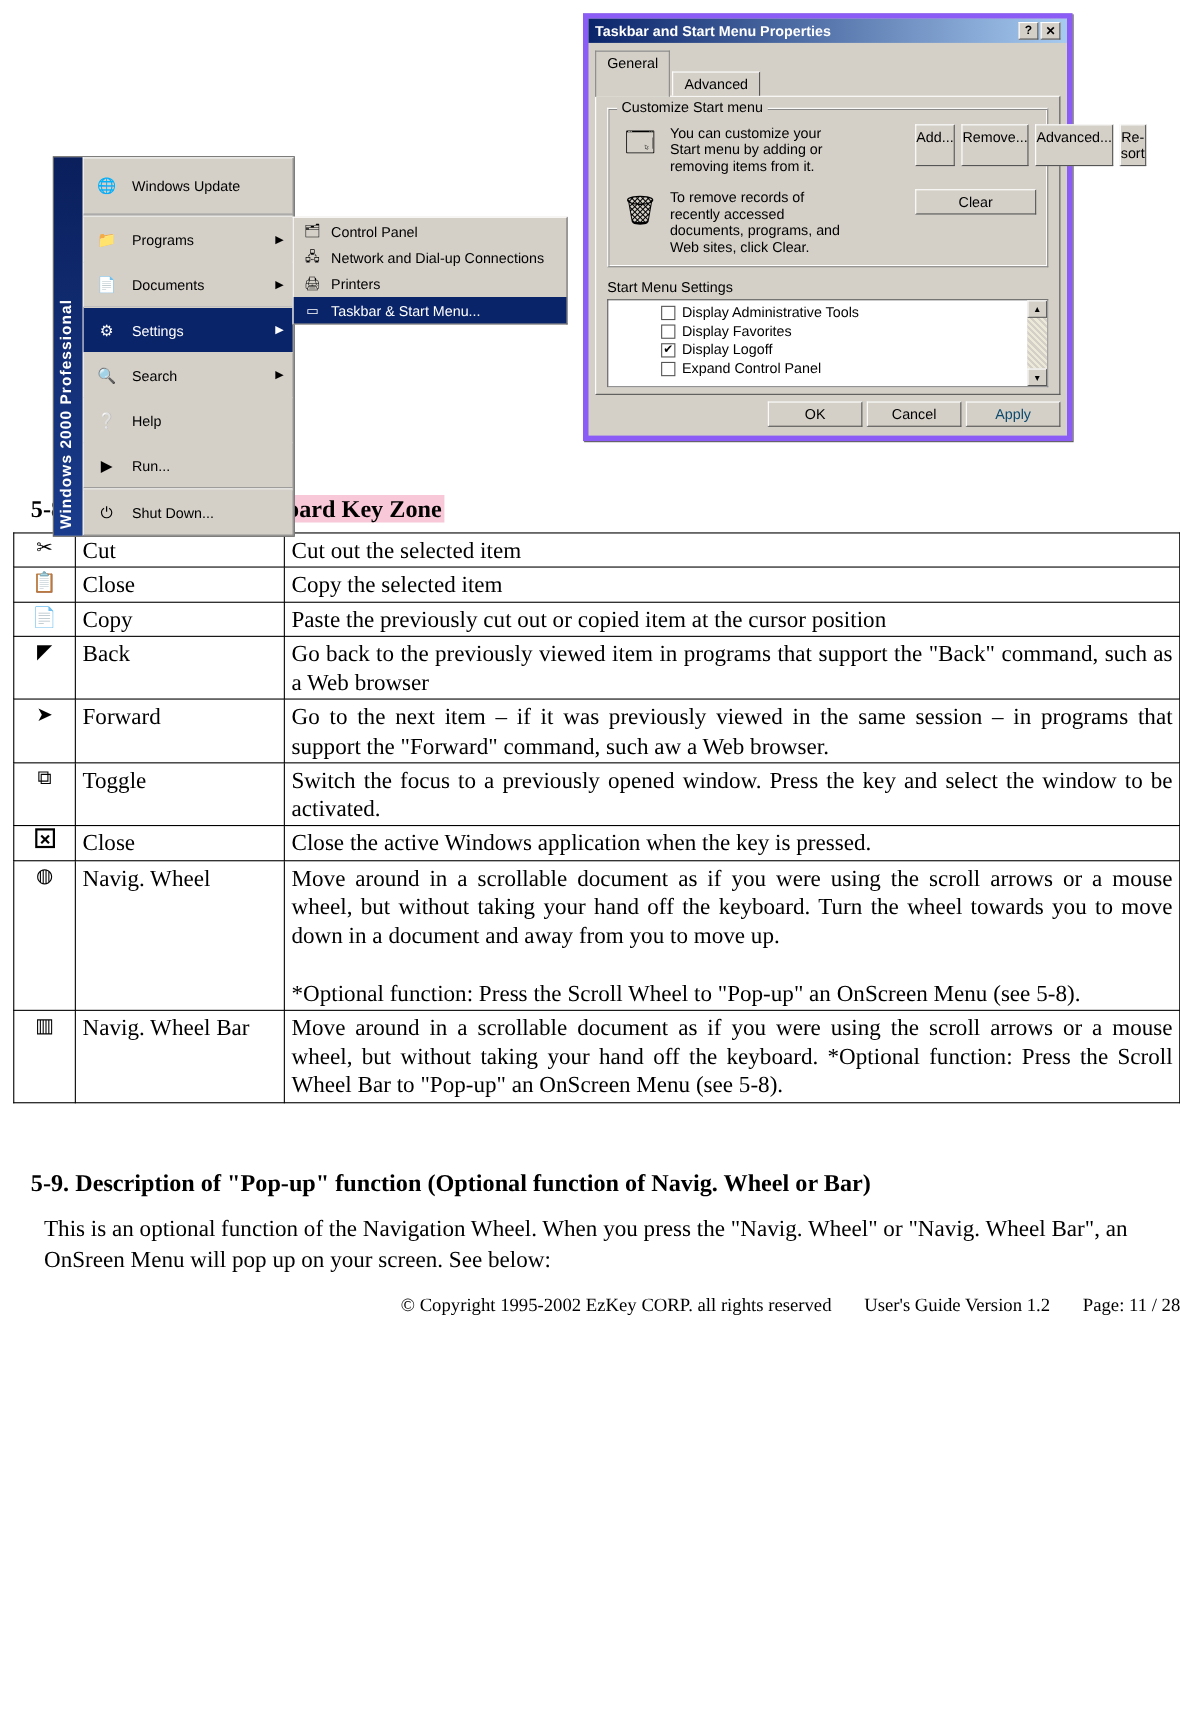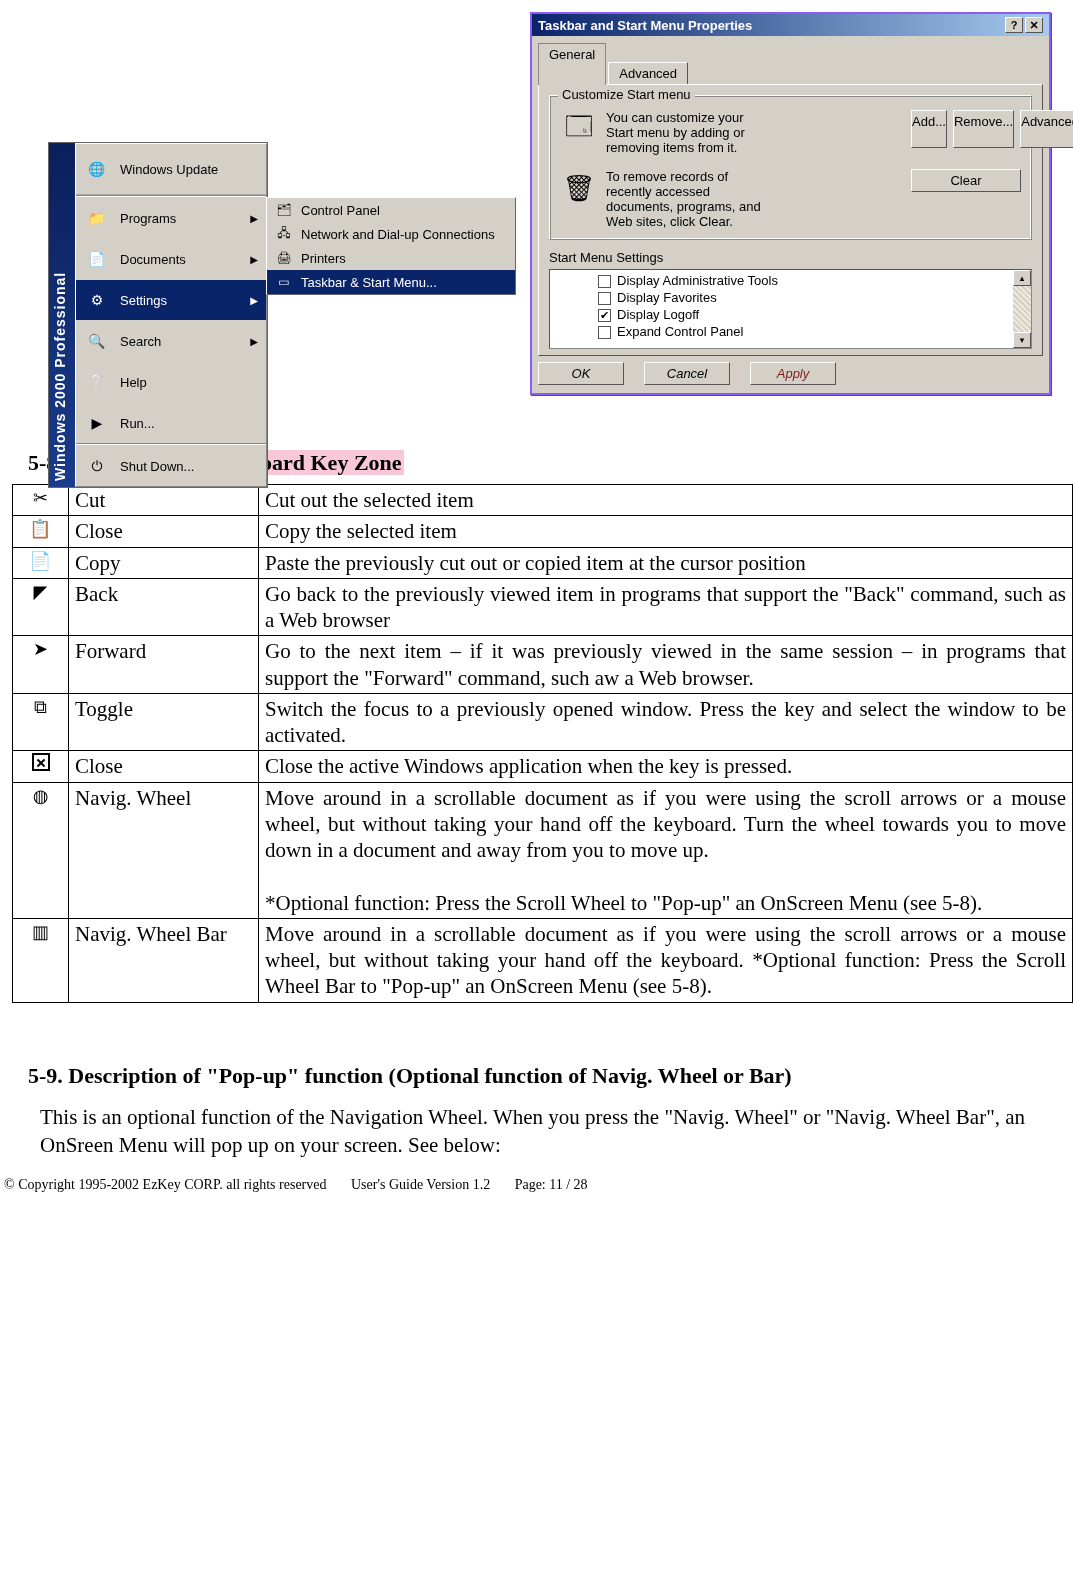--- a/index.html
+++ b/index.html
@@ -95,23 +95,23 @@
     gap: 8px;
   }
   .sub-item.sel { background: #0a246a; color: #fff; }
   .sub-icon { width: 18px; height: 16px; display:inline-flex; align-items:center; justify-content:center; font-size:12px; }
 
   
   .dialog {
     position: absolute;
     top: 0;
     left: 530px;
-    width: 521px;
-    background: #d4d0c8;
-    border: 2px solid #8b5cf6;
+    width: 445px;
+    background: #d4d0c8;
+    border: 5px solid #8b5cf6;
     box-shadow: 1px 1px 0 #555;
     font-family: Tahoma, Arial, sans-serif;
     font-size: 13px;
   }
   .titlebar {
     background: linear-gradient(to right, #0a246a, #a6caf0);
     color: #fff;
     font-weight: bold;
     padding: 3px 6px;
     display: flex;
@@ -194,21 +194,21 @@
   .winbtn {
     border: 1px solid #fff;
     border-right-color: #555;
     border-bottom-color: #555;
     background: #d4d0c8;
     padding: 3px 0;
     text-align: center;
     font-size: 13px;
     width: 100%;
   }
-  .winbtn.disabled { color: #7f1d1d; }
+  .winbtn.disabled { color: #0c4a6e; }
   .bigicon {
     width: 38px; height: 38px;
     display: inline-flex;
     align-items: center;
     justify-content: center;
     font-size: 26px;
   }
   .listbox {
     border: 1px solid #888;
     border-top-color: #555;
@@ -241,23 +241,23 @@
     border: 1px solid #fff;
     border-right-color: #555;
     border-bottom-color: #555;
     background: #d4d0c8;
     font-size: 9px;
     display:flex; align-items:center; justify-content:center;
   }
   .sb-track { flex: 1; background: repeating-linear-gradient(45deg,#ece9d8,#ece9d8 2px,#d4d0c8 2px,#d4d0c8 4px); }
   .dlg-buttons {
     display: flex;
-    gap: 20px;
+    justify-content: flex-end;
+    gap: 4px;
     padding: 0 6px 8px 6px;
-    font-style: italic;
   }
   .dlg-buttons .winbtn { width: 86px; }
 
   
   .heading58 {
     font-weight: bold;
     margin: 8px 0 8px 28px;
     font-size: 22px;
   }
   .hl {
@@ -313,21 +313,22 @@
     font-weight: bold;
     margin: 60px 0 14px 28px;
     font-size: 22px;
   }
   .para {
     margin: 0 8px 0 40px;
     line-height: 1.35;
   }
   .footer {
     margin: 18px 0 0 4px;
-    font-size: 14px;
+    font-size: 17px;
+    text-align: right;
   }
 </style>
 </head>
 <body>
 
 <div class="figure-area">
 
   <div class="startmenu">
     <div class="startmenu-strip">
       <span>Windows 2000 Professional</span>

